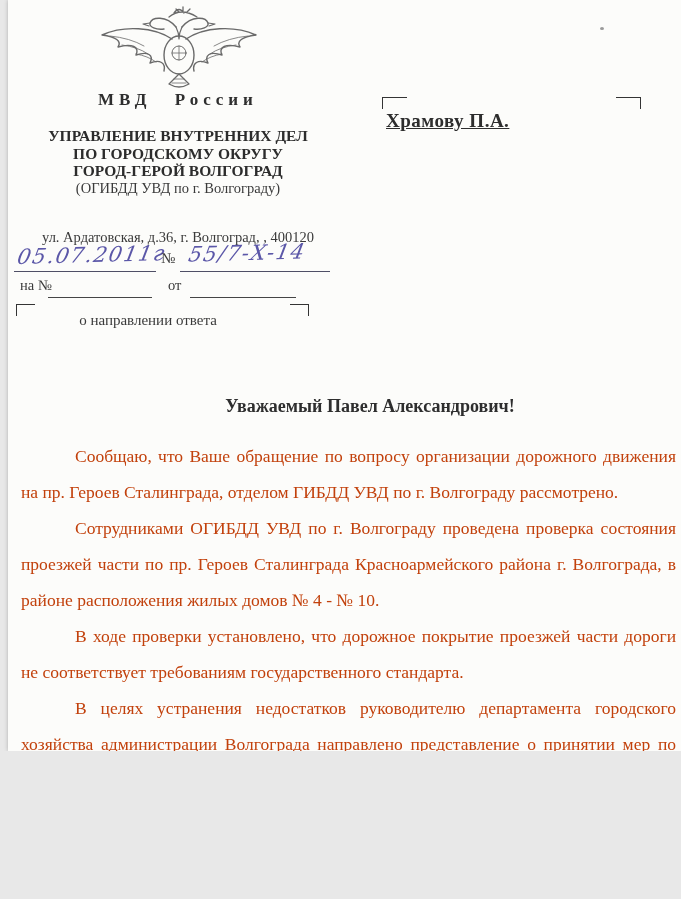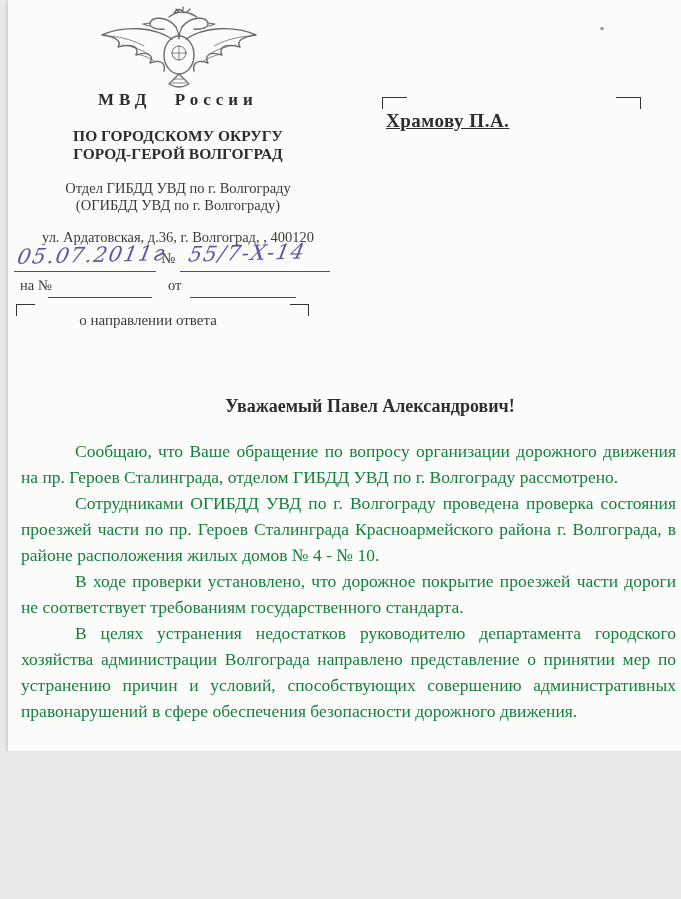--- a/index.html
+++ b/index.html
@@ -49,21 +49,21 @@
   .corner-tr{border-top:1.6px solid;border-right:1.6px solid;}
   .c-subj-l{left:8px;top:304px;}
   .c-subj-r{left:282px;top:304px;}
   .subject{left:40px;top:312px;width:200px;text-align:center;font-size:15px;color:#3a3a3a;}
   
   .c-rcpt-l{left:374px;top:97px;width:24px;}
   .c-rcpt-r{left:608px;top:97px;width:24px;}
   .recipient{left:378px;top:110px;font-size:19px;font-weight:bold;color:#2d2d2d;letter-spacing:.5px;text-decoration:underline;}
   
   .salutation{left:0;top:396px;width:724px;text-align:center;font-weight:bold;font-size:18px;color:#2e2e2e;}
-  .body-text{left:13px;top:438px;width:655px;font-size:17.5px;line-height:26px;color:#15803d;}
+  .body-text{left:13px;top:438px;width:655px;font-size:17.5px;line-height:36px;color:#c2410c;}
   .body-text p{margin:0;text-indent:54px;text-align:justify;}
   
   .signer-title{left:13px;top:863px;font-size:18px;font-weight:bold;color:#2e2e2e;}
   .signer-name{left:533px;top:859px;font-size:17.5px;font-weight:600;color:#1d4ed8;}
   .signature{left:205px;top:816px;width:295px;height:80px;}
   .speck{left:592px;top:27px;width:4px;height:3px;background:#9a9a9a;border-radius:50%;}
 </style>
 </head>
 <body>
 
@@ -84,25 +84,25 @@
       <ellipse cx="83" cy="50" rx="15" ry="19" stroke-width="1.4"></ellipse>
       <circle cx="83" cy="48" r="7" stroke-width="1"></circle>
       <path d="M83 41 v14 M76 48 h14" stroke-width="0.8"></path>
       <path d="M83 69 l-10 10 q10 6 20 0 z" stroke-width="1.3"></path>
       <path d="M78 74 h10 M76 78 h14" stroke-width="0.8"></path>
     </svg>
   </div>
 
   <div class="abs org-short">МВД России</div>
   <div class="abs org-block">
+    <div>УПРАВЛЕНИЕ ВНУТРЕННИХ ДЕЛ</div>
     <div>ПО ГОРОДСКОМУ ОКРУГУ</div>
     <div>ГОРОД-ГЕРОЙ ВОЛГОГРАД</div>
   </div>
   <div class="abs dept-block">
-    <div>Отдел ГИБДД УВД по г. Волгограду</div>
     <div>(ОГИБДД УВД по г. Волгограду)</div>
   </div>
   <div class="abs address">ул. Ардатовская, д.36, г. Волгоград, , 400120</div>
 
   <div class="abs hand hw-date">05.07.2011г</div>
   <div class="abs num-label">№</div>
   <div class="abs hand hw-number">55/7-Х-14</div>
   <div class="abs u-line u-date"></div>
   <div class="abs u-line u-number"></div>
   <div class="abs reply-label">на №</div>

